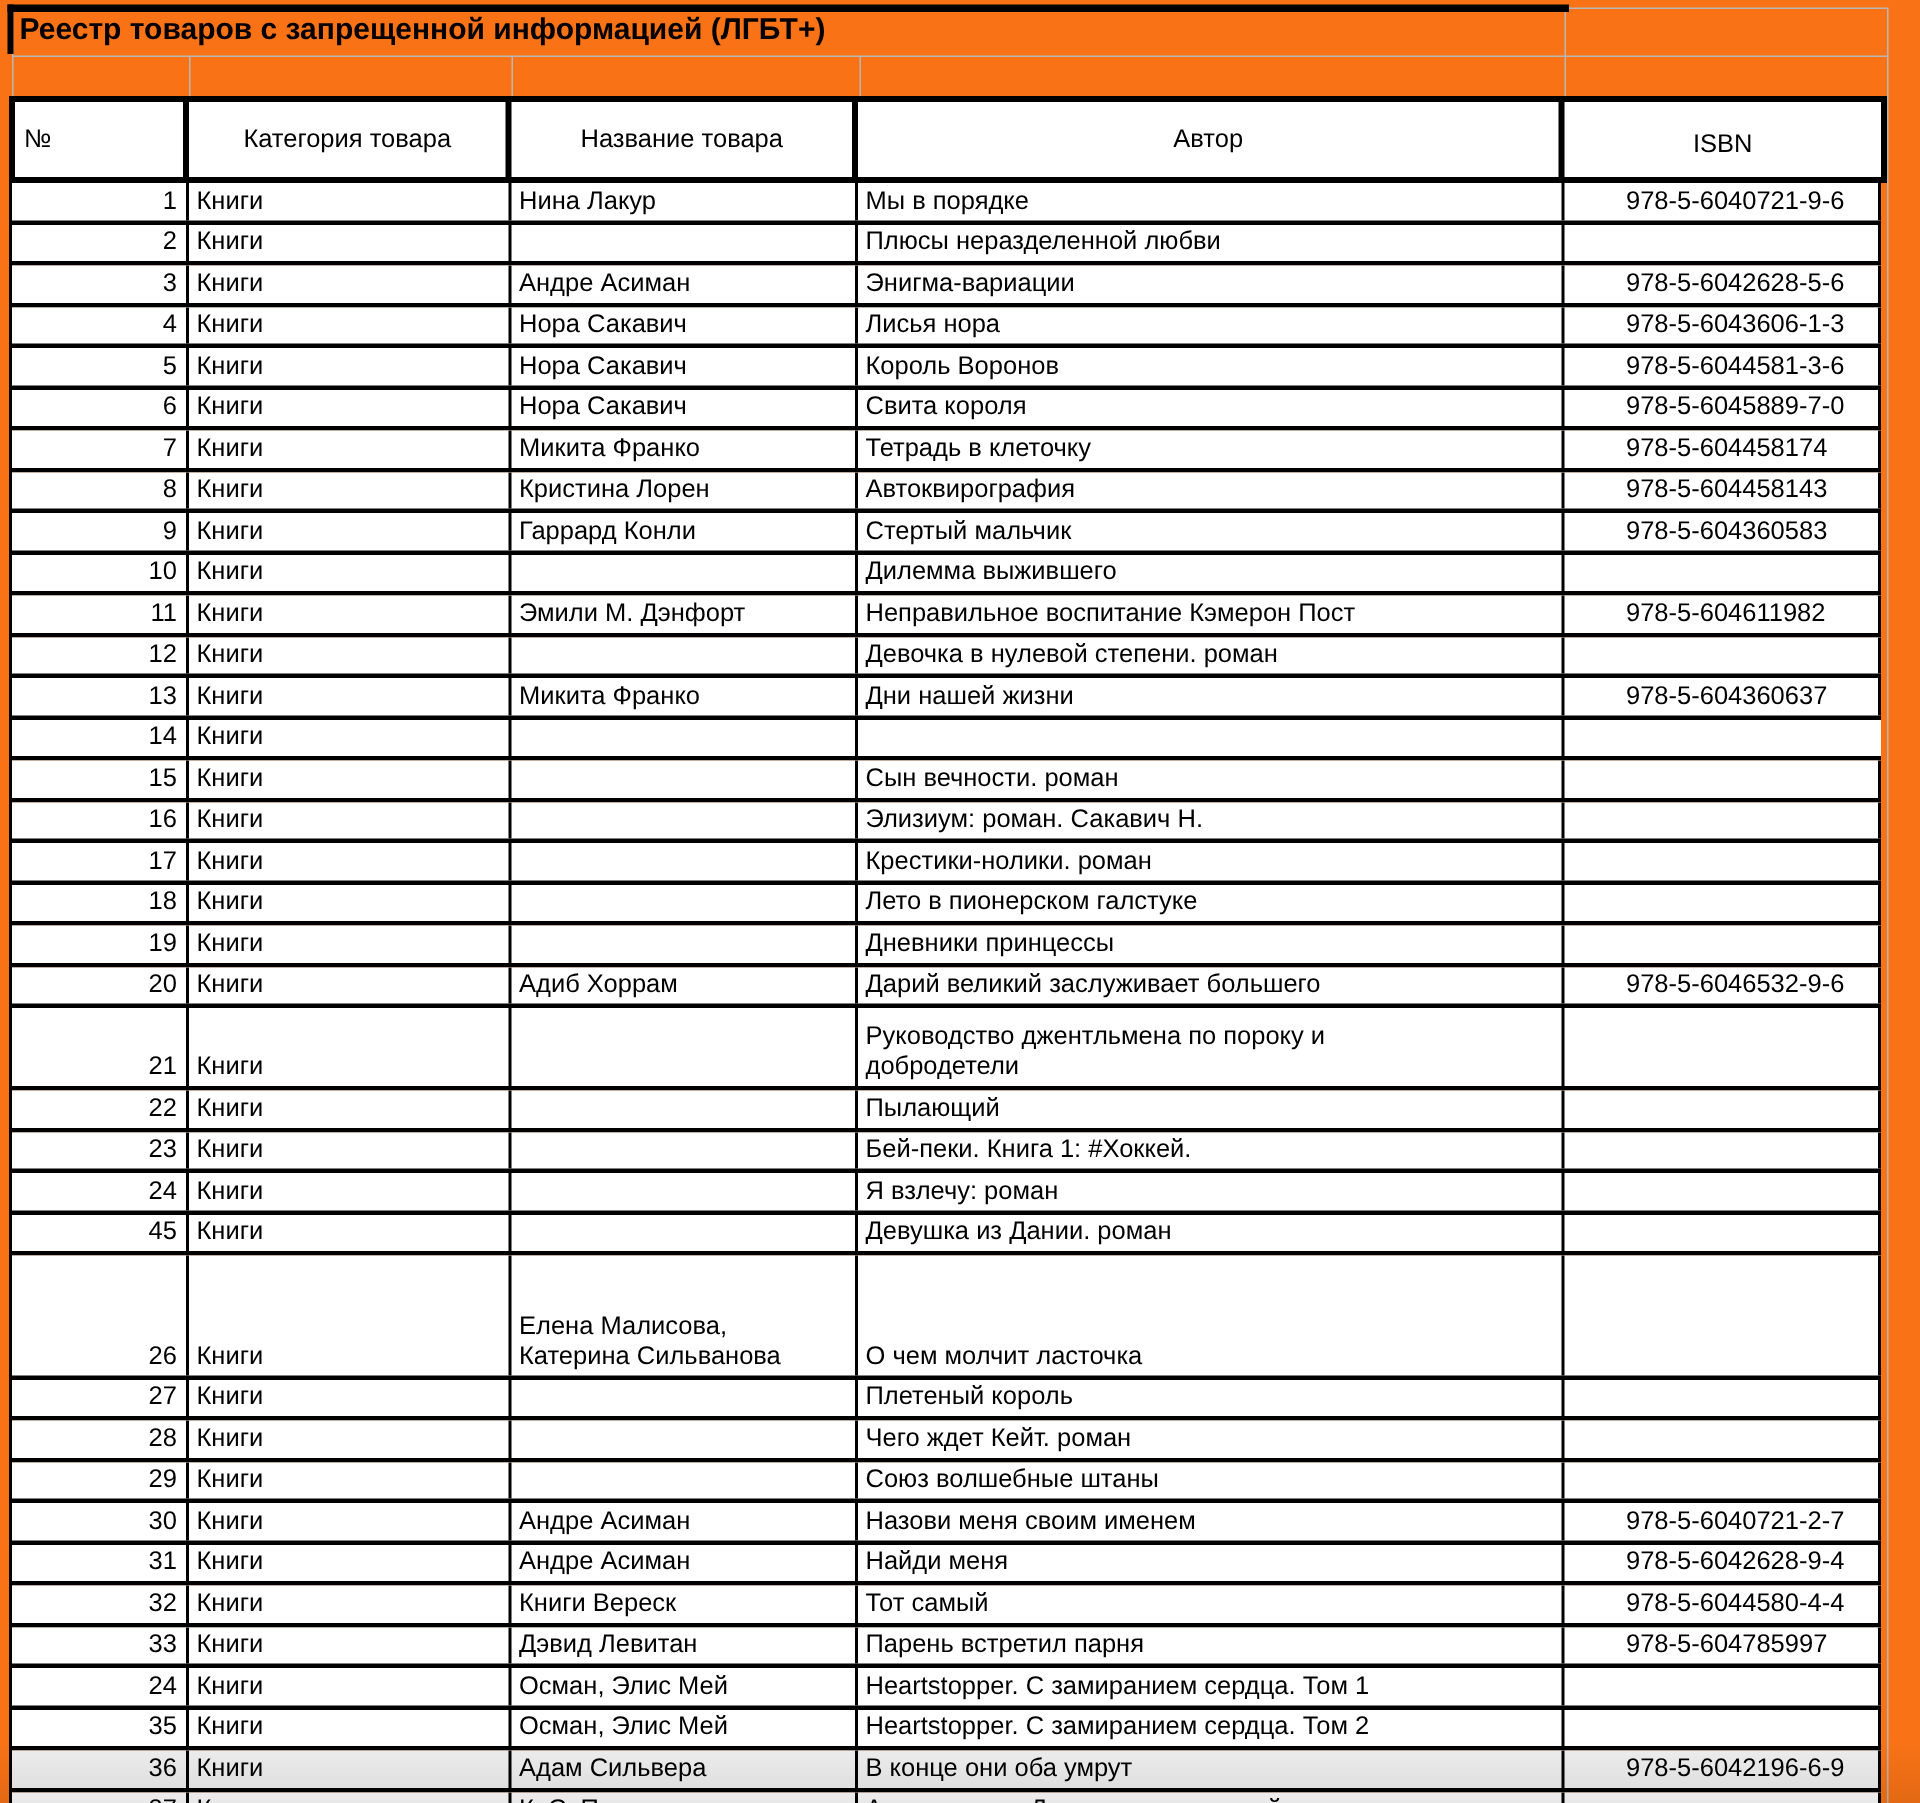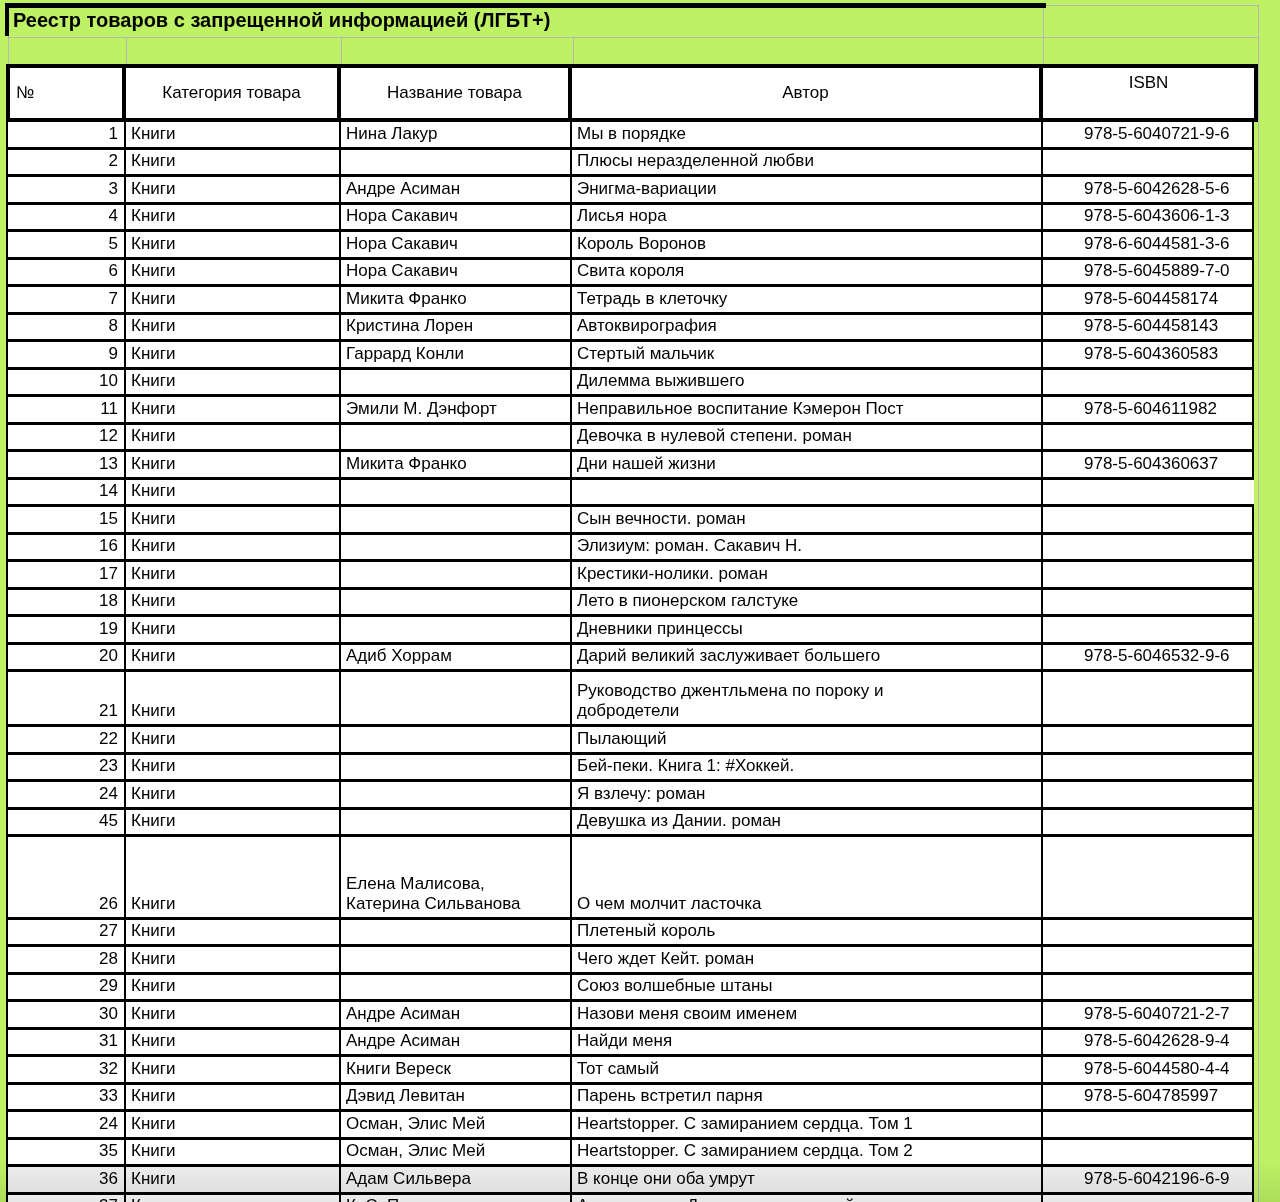--- a/index.html
+++ b/index.html
@@ -1,17 +1,17 @@
 <!DOCTYPE html>
 <html><head>
 <meta charset="utf-8">
 <style>
   html,body{margin:0;padding:0;background:#ffffff;}
   .page{
-    position:relative;width:1280px;height:1202px;background:#bef264;
+    position:relative;width:1280px;height:1202px;background:#f97316;
     overflow:hidden;color:#000;
     font-family:"Liberation Sans","DejaVu Sans",sans-serif;
   }
   
   .gline{position:absolute;background:#b7b7b7;}
   
   .bline{position:absolute;background:#000000;}
   .title-cell{
     position:absolute;left:13px;top:9px;width:1020px;height:26px;
     font-size:20px;font-weight:bold;white-space:nowrap;
@@ -22,21 +22,21 @@
     display:grid;grid-template-columns:116px 215px 231px 471px 211px;
     border:4px solid #000;background:#fff;
   }
   .hcell{
     box-sizing:border-box;border-right:4px solid #000;height:50px;
     display:flex;align-items:center;justify-content:center;
     font-size:17px;white-space:nowrap;overflow:hidden;
   }
   .hcell:last-child{border-right:none;}
   .hcell.c-num{justify-content:flex-start;padding-left:6px;}
-  .hcell.c-isbn{align-items:flex-start;padding-top:5px;}
+  .hcell.c-isbn{align-items:flex-start;padding-top:18px;}
   
   .tbody{position:absolute;left:6px;top:122px;border-left:2px solid #000;}
   .trow{
     display:grid;grid-template-columns:118px 215px 231px 471px 211px;
     box-sizing:border-box;height:27.5px;border-bottom:3px solid #000;
     background:#fff;
   }
   .trow.h2{height:55px;}
   .trow.h3{height:82.5px;}
   .trow.highlight{background:#efefef;}
@@ -109,21 +109,21 @@
         <div class="cell c-category">Книги</div>
         <div class="cell c-author">Нора Сакавич</div>
         <div class="cell c-title">Лисья нора</div>
         <div class="cell c-isbn">978-5-6043606-1-3</div>
       </div>
       <div class="trow">
         <div class="cell c-num">5</div>
         <div class="cell c-category">Книги</div>
         <div class="cell c-author">Нора Сакавич</div>
         <div class="cell c-title">Король Воронов</div>
-        <div class="cell c-isbn">978-6-6044581-3-6</div>
+        <div class="cell c-isbn">978-5-6044581-3-6</div>
       </div>
       <div class="trow">
         <div class="cell c-num">6</div>
         <div class="cell c-category">Книги</div>
         <div class="cell c-author">Нора Сакавич</div>
         <div class="cell c-title">Свита короля</div>
         <div class="cell c-isbn">978-5-6045889-7-0</div>
       </div>
       <div class="trow">
         <div class="cell c-num">7</div>

